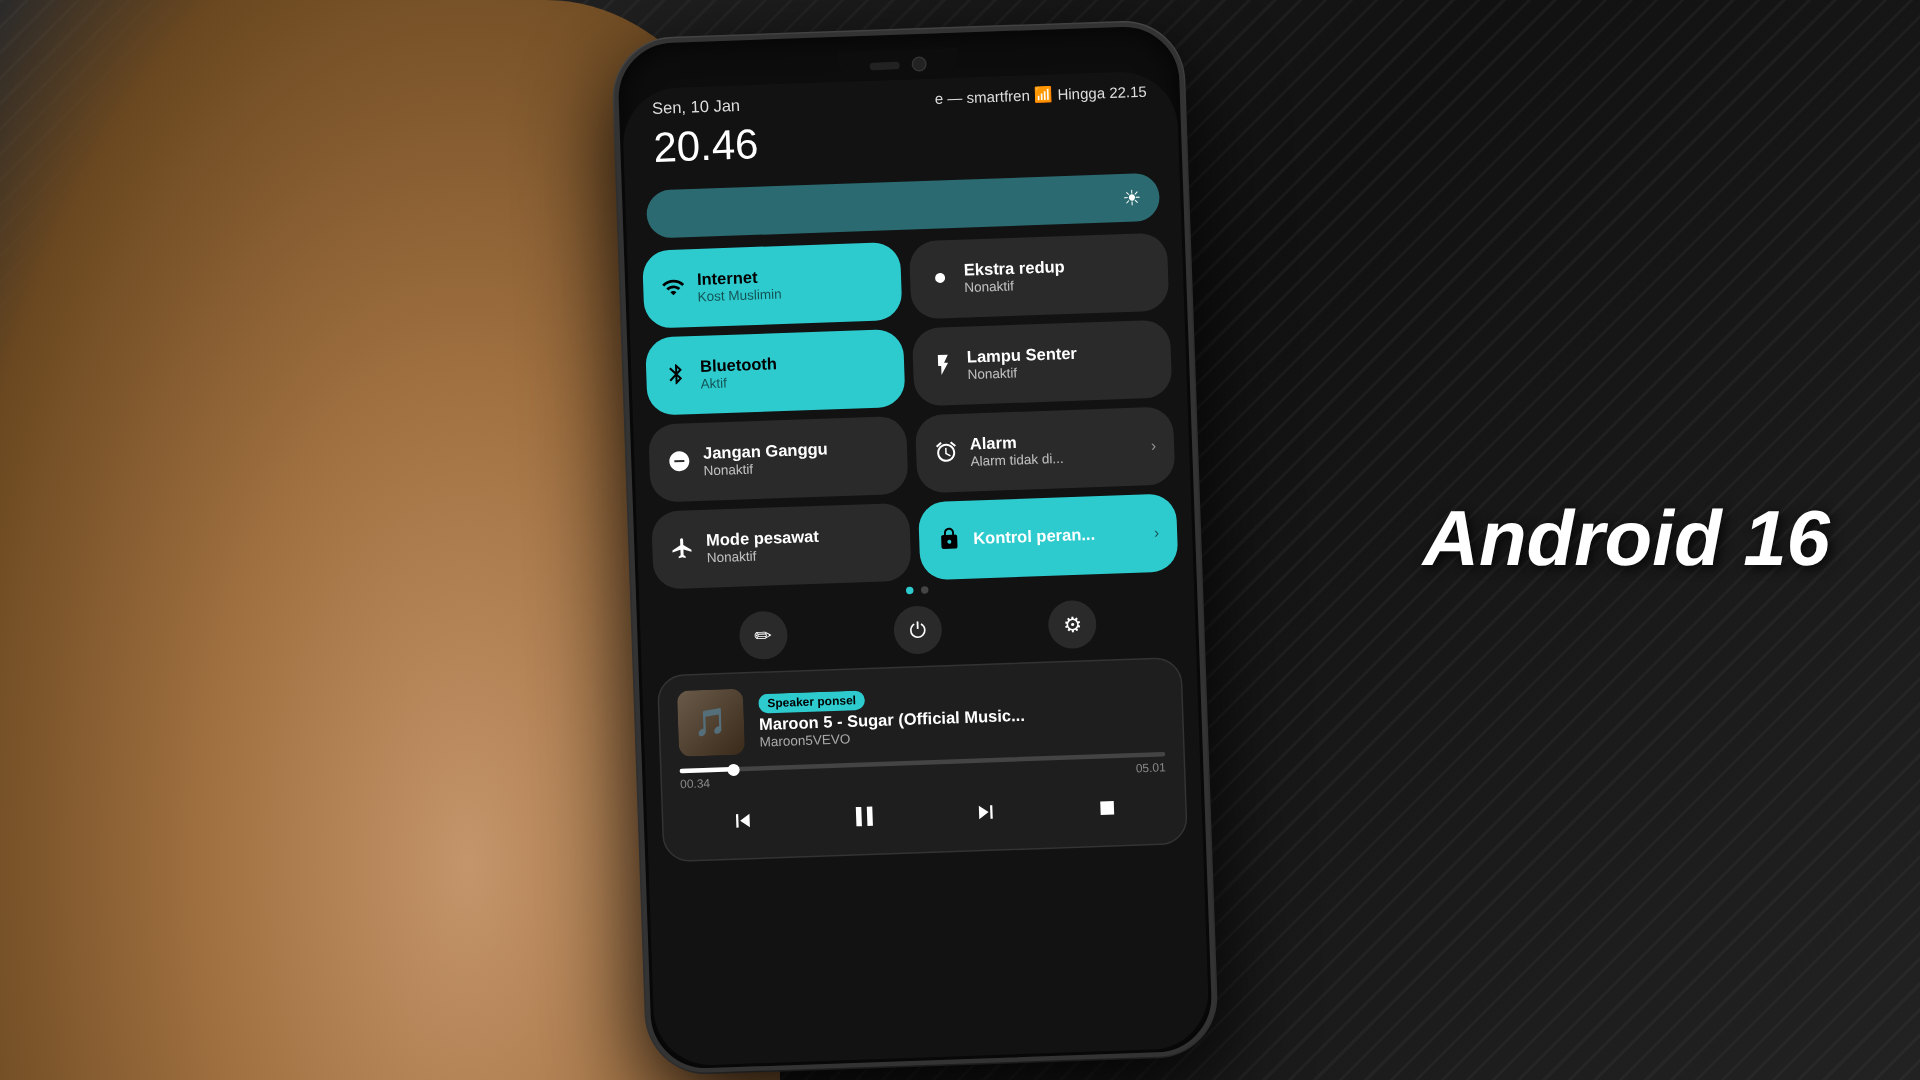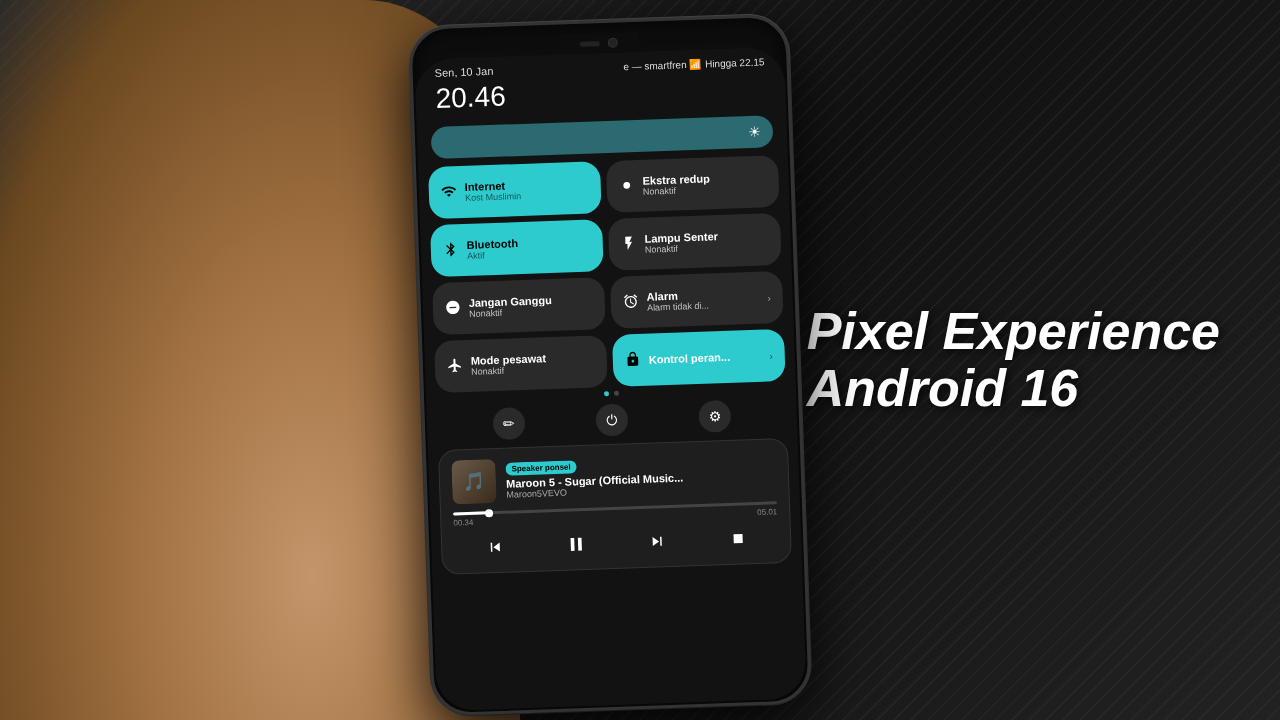--- a/index.html
+++ b/index.html
@@ -422,21 +422,20 @@
     }
   </style>
 </head>
 <body>
 
 <div class="bg"></div>
 
 <div class="hand-area"></div>
 
 <div class="right-text">
-  <div class="right-text-title">Pixel Experience</div>
   <div class="right-text-title">Android 16</div>
 </div>
 
 <div class="phone-wrapper">
   <div class="phone-body">
 
     <div class="phone-notch">
       <div class="phone-speaker-dot"></div>
       <div class="phone-camera"></div>
     </div>

